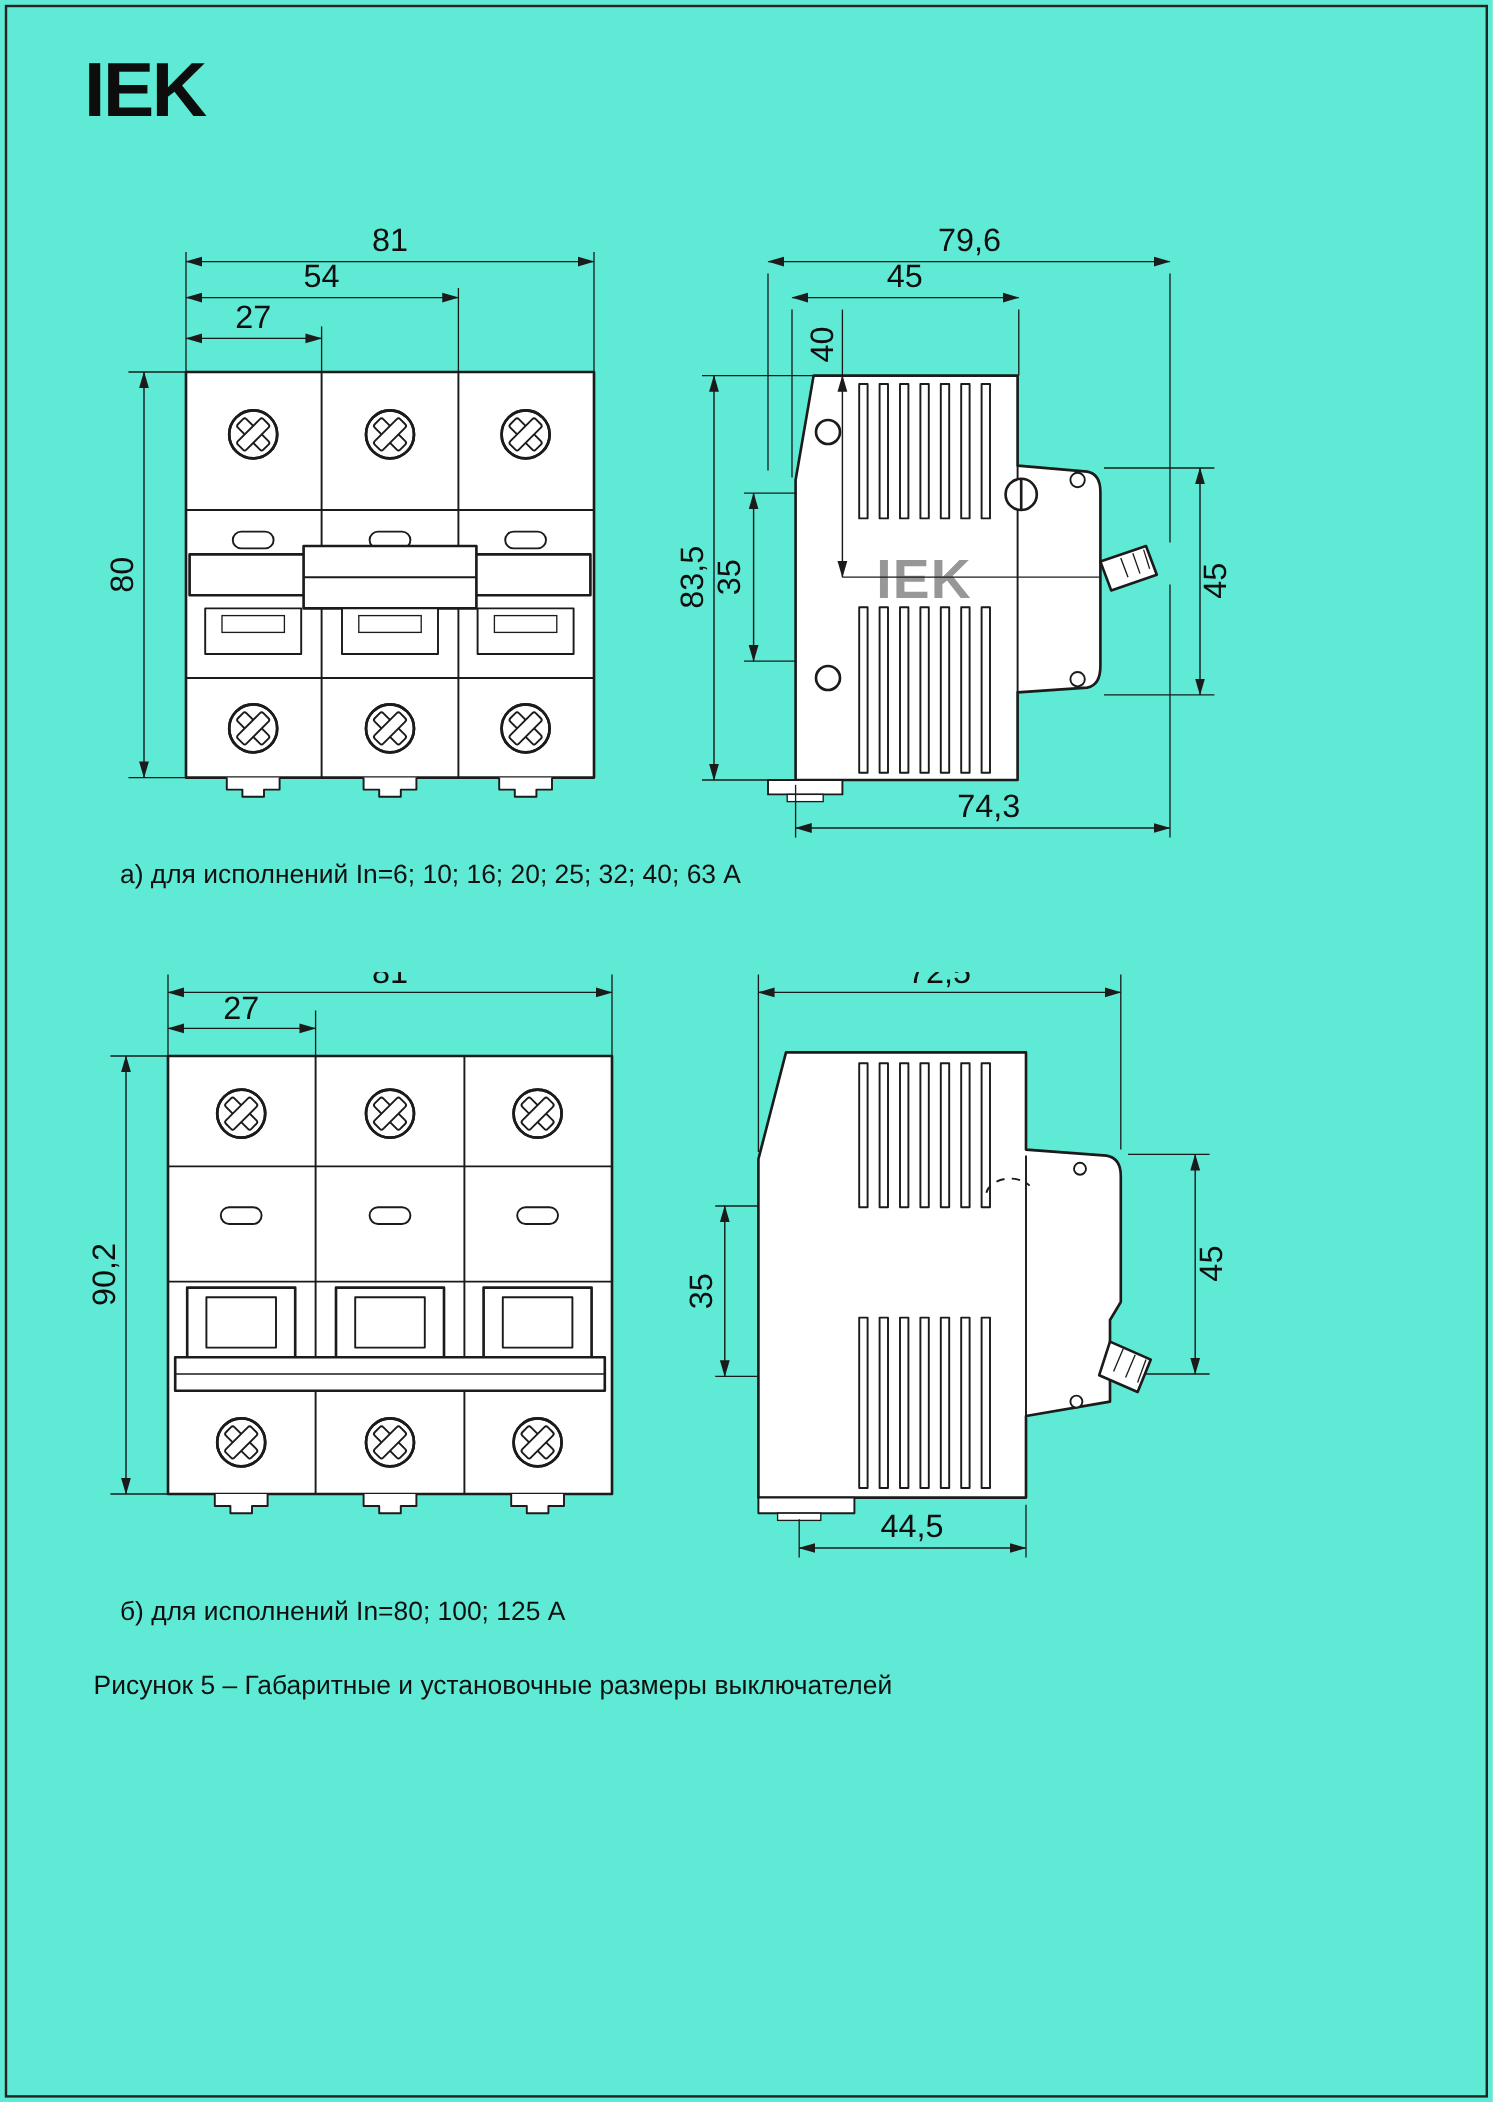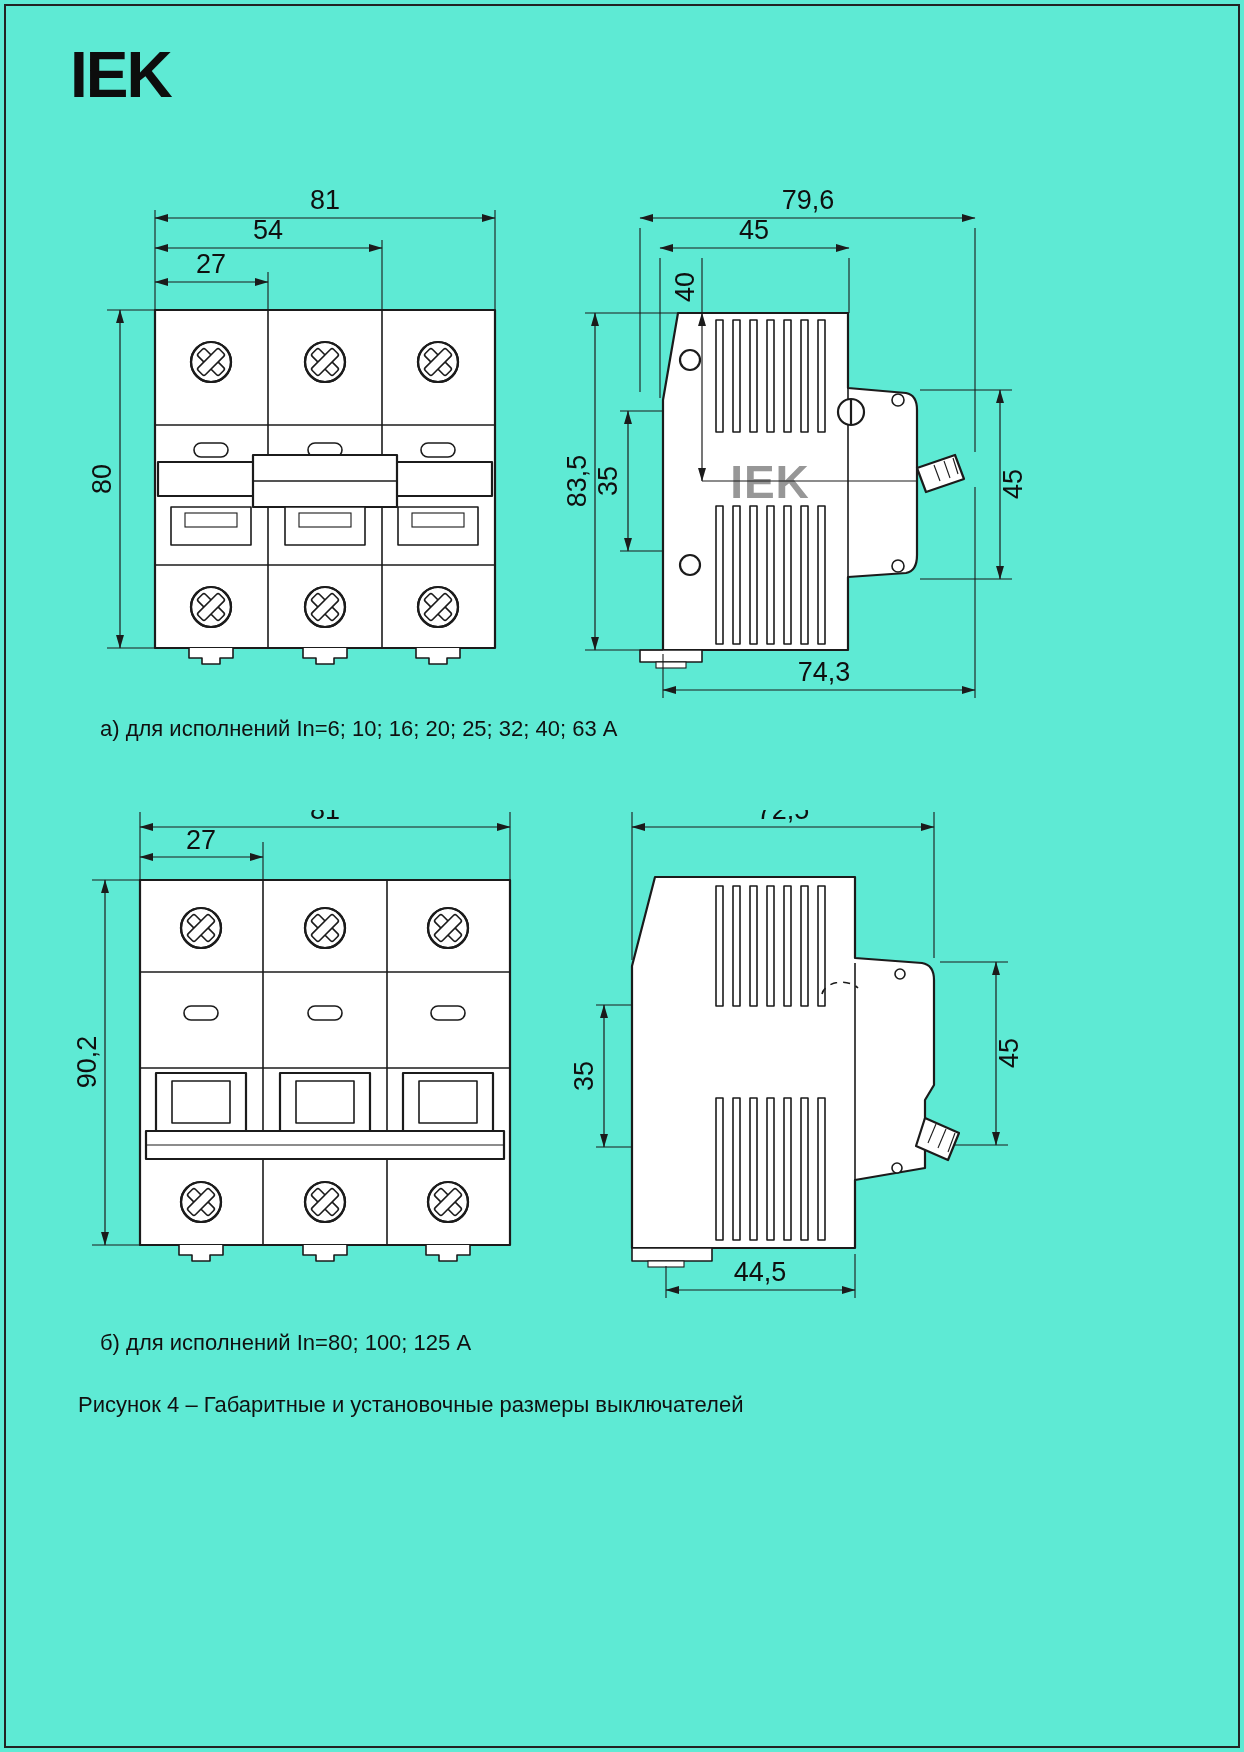--- a/index.html
+++ b/index.html
@@ -268,14 +268,14 @@
       <text class="dim" x="1018" y="1053" text-anchor="middle" transform="rotate(-90 1018 1053)">45</text>
       <line class="ext" x1="666" y1="1266" x2="666" y2="1298"></line>
       <line class="ext" x1="855" y1="1254" x2="855" y2="1298"></line>
       <line class="dl" x1="666" y1="1290" x2="855" y2="1290" marker-start="url(#arrB)" marker-end="url(#arrB)"></line>
       <text class="dim" x="760" y="1281" text-anchor="middle">44,5</text>
     </g>
   </svg>
 
   <div class="caption" style="left:100px;top:1330px">б) для исполнений In=80; 100; 125 А</div>
 
-  <div class="caption" style="left:78px;top:1392px">Рисунок 4 – Габаритные и установочные размеры выключателей</div>
+  <div class="caption" style="left:78px;top:1392px">Рисунок 5 – Габаритные и установочные размеры выключателей</div>
 </div>
 
 </body></html>

